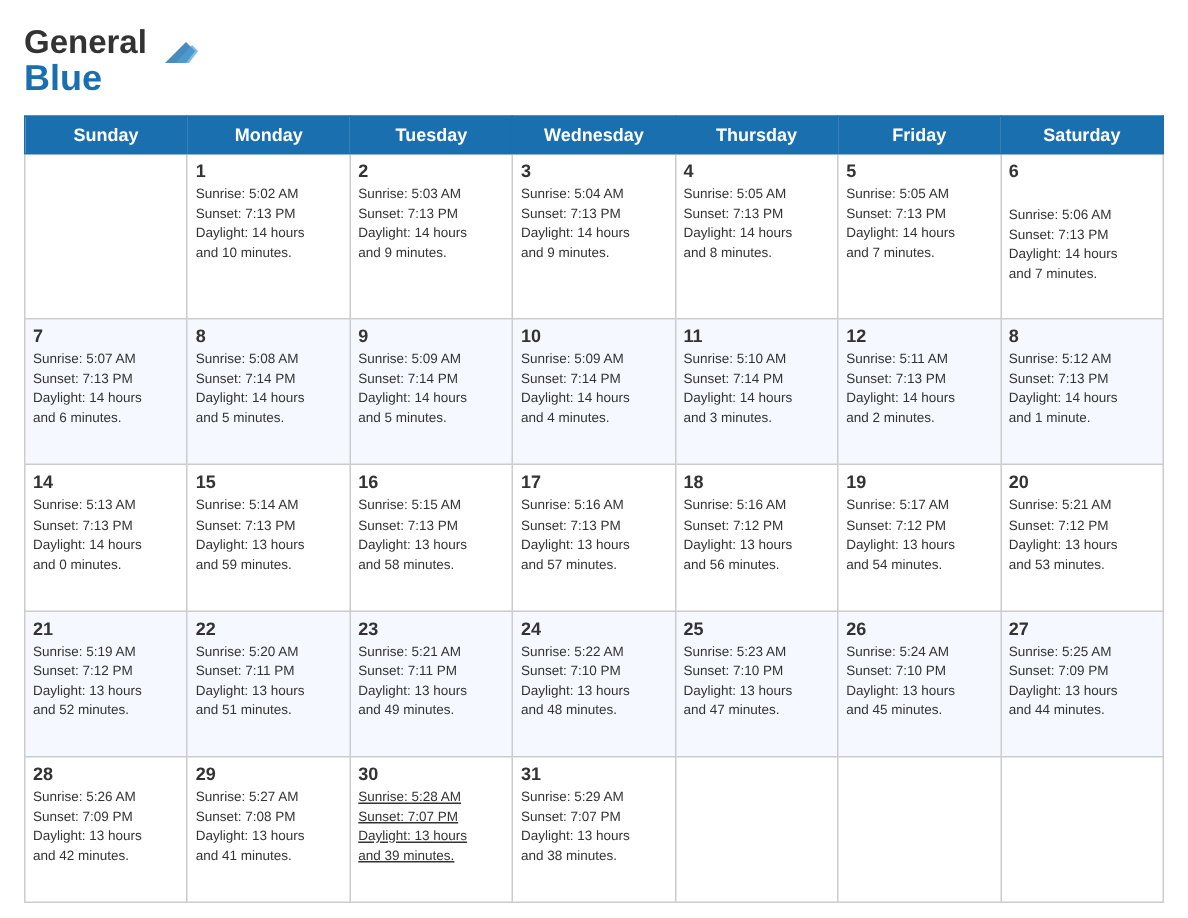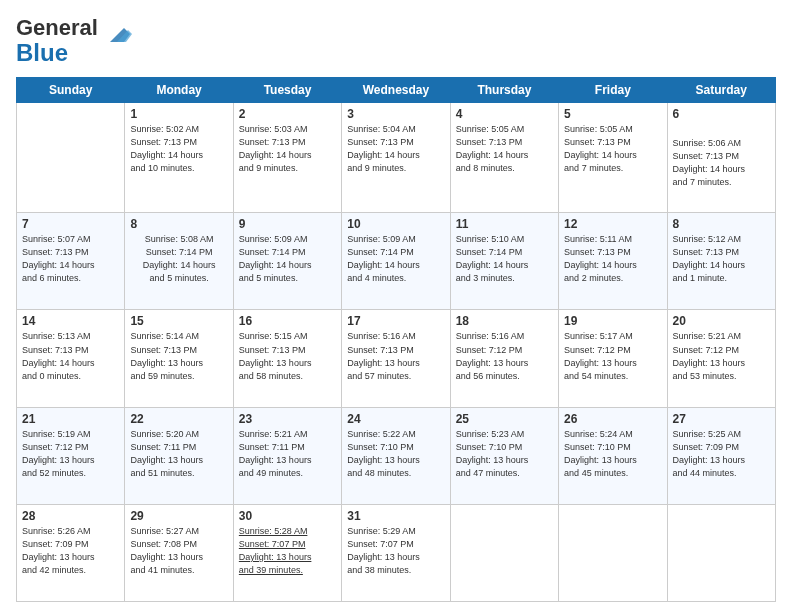--- a/index.html
+++ b/index.html
@@ -166,21 +166,21 @@
         <tr>
           <td>
             <span class="day-num">7</span>
             <div class="cell-info" style="white-space: pre-line;">Sunrise: 5:07 AM
 Sunset: 7:13 PM
 Daylight: 14 hours
 and 6 minutes.</div>
           </td>
           <td>
             <span class="day-num">8</span>
-            <div class="cell-info" style="white-space: pre-line; text-align: center;">Sunrise: 5:08 AM
+            <div class="cell-info" style="white-space: pre-line;">Sunrise: 5:08 AM
 Sunset: 7:14 PM
 Daylight: 14 hours
 and 5 minutes.</div>
           </td>
           <td>
             <span class="day-num">9</span>
             <div class="cell-info" style="white-space: pre-line;">Sunrise: 5:09 AM
 Sunset: 7:14 PM
 Daylight: 14 hours
 and 5 minutes.</div>

